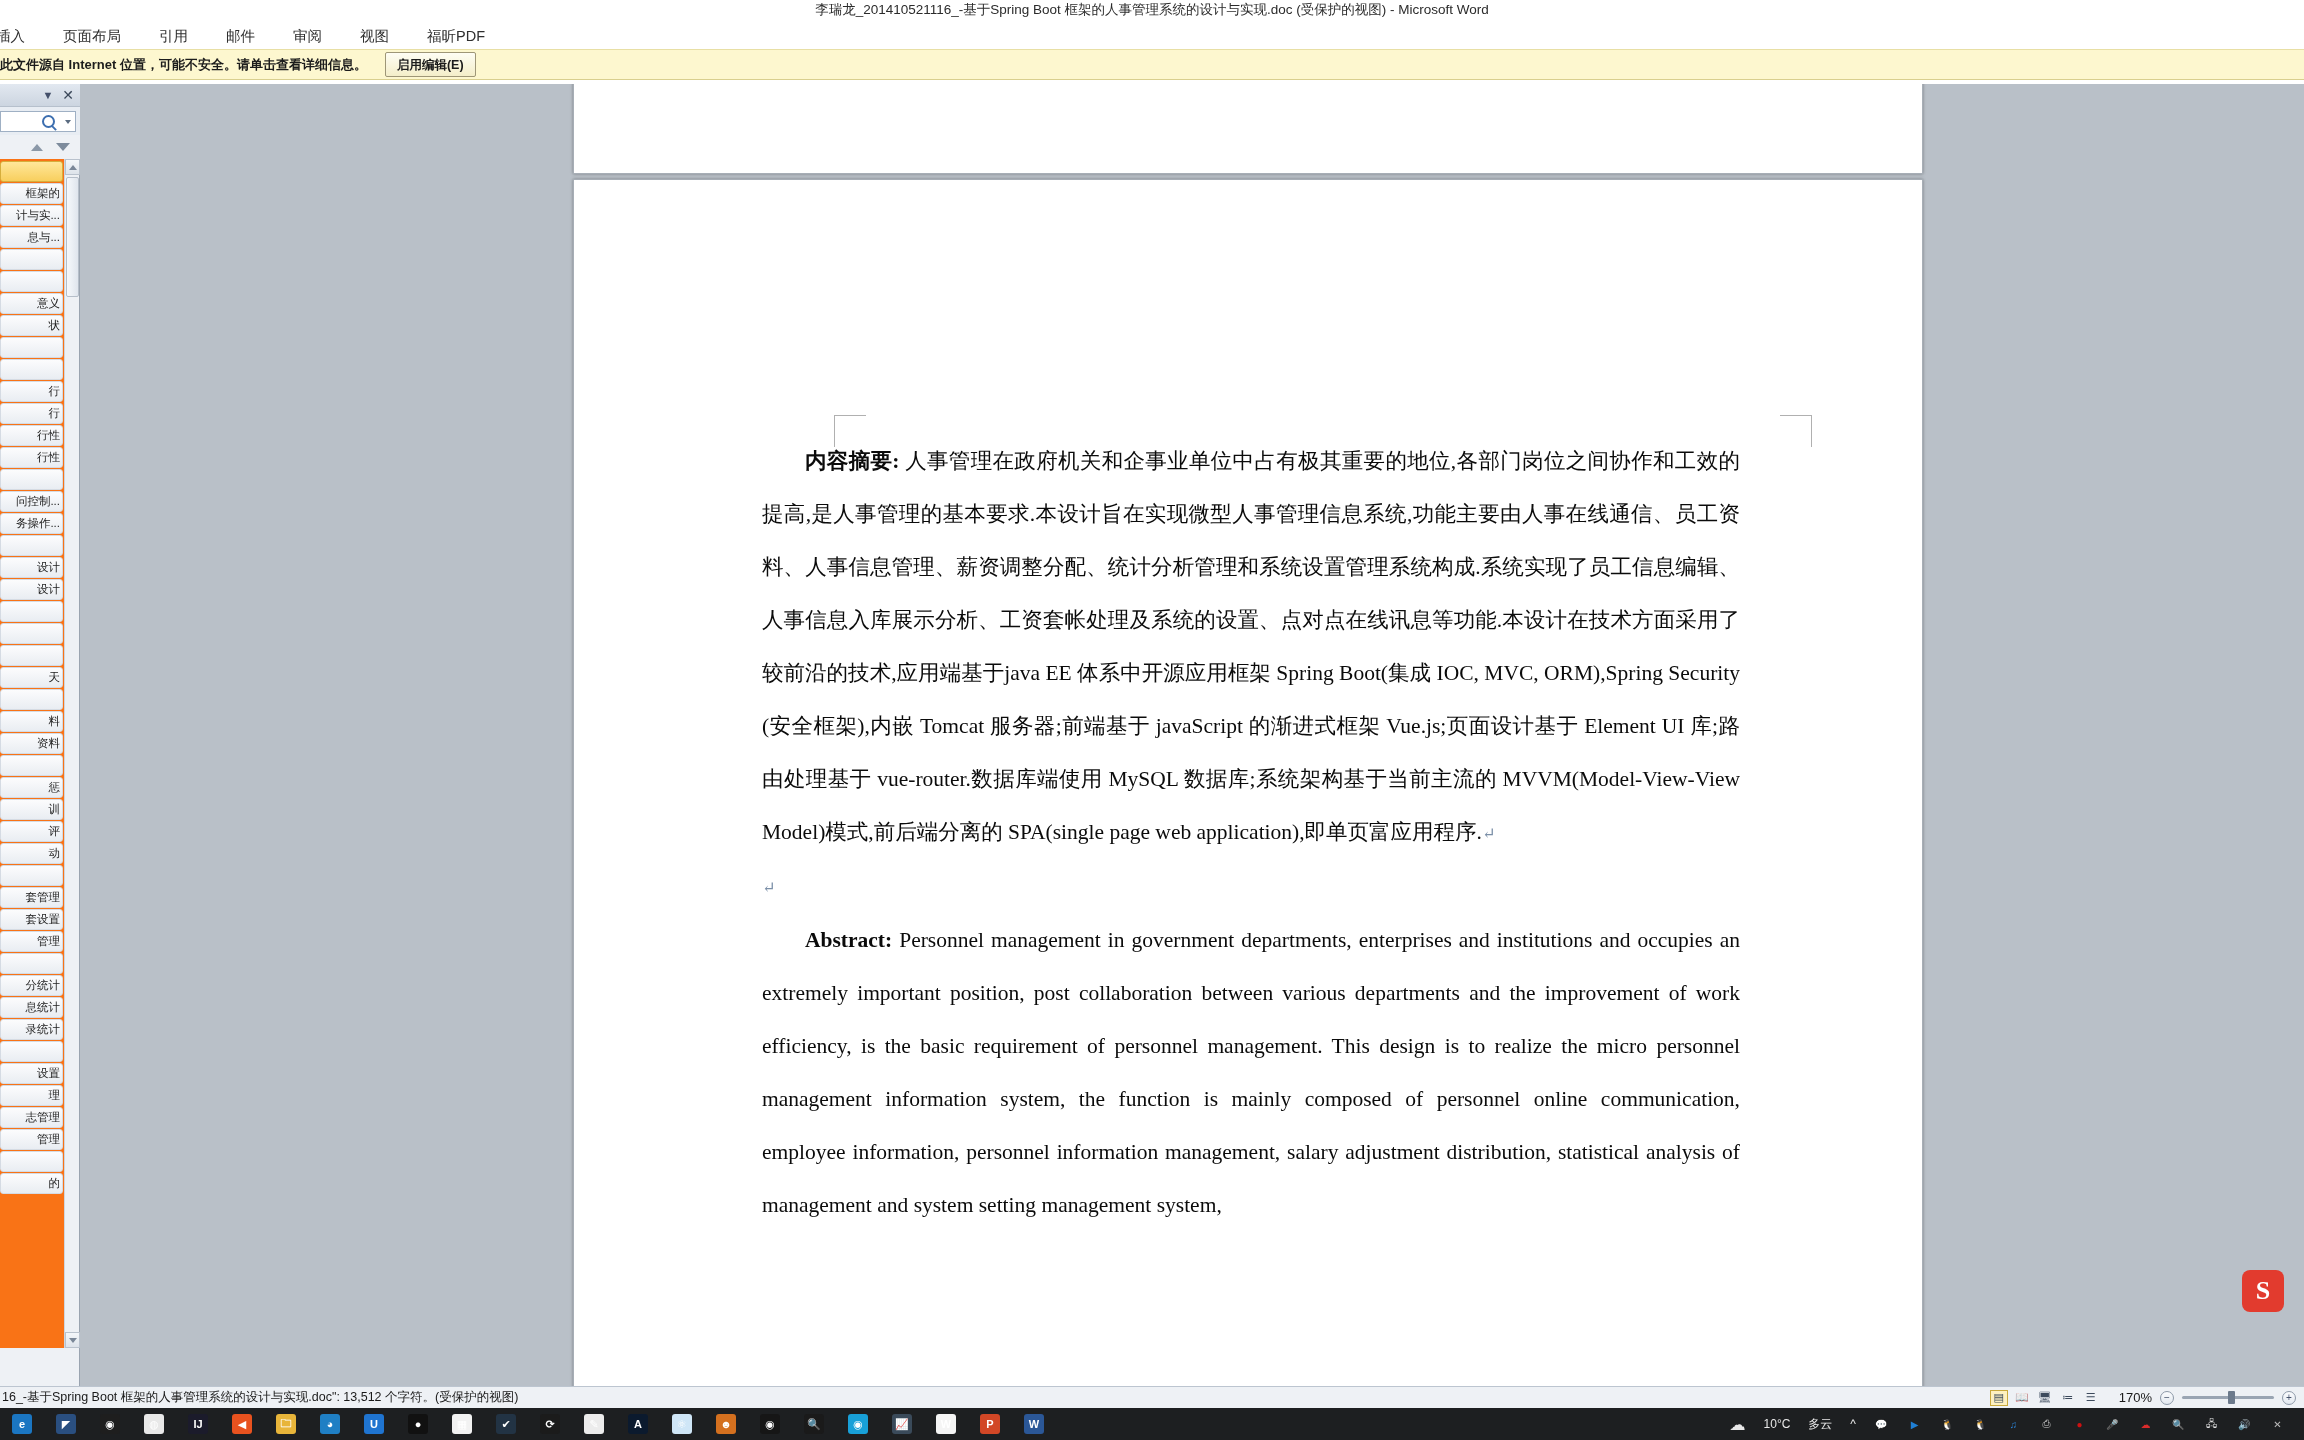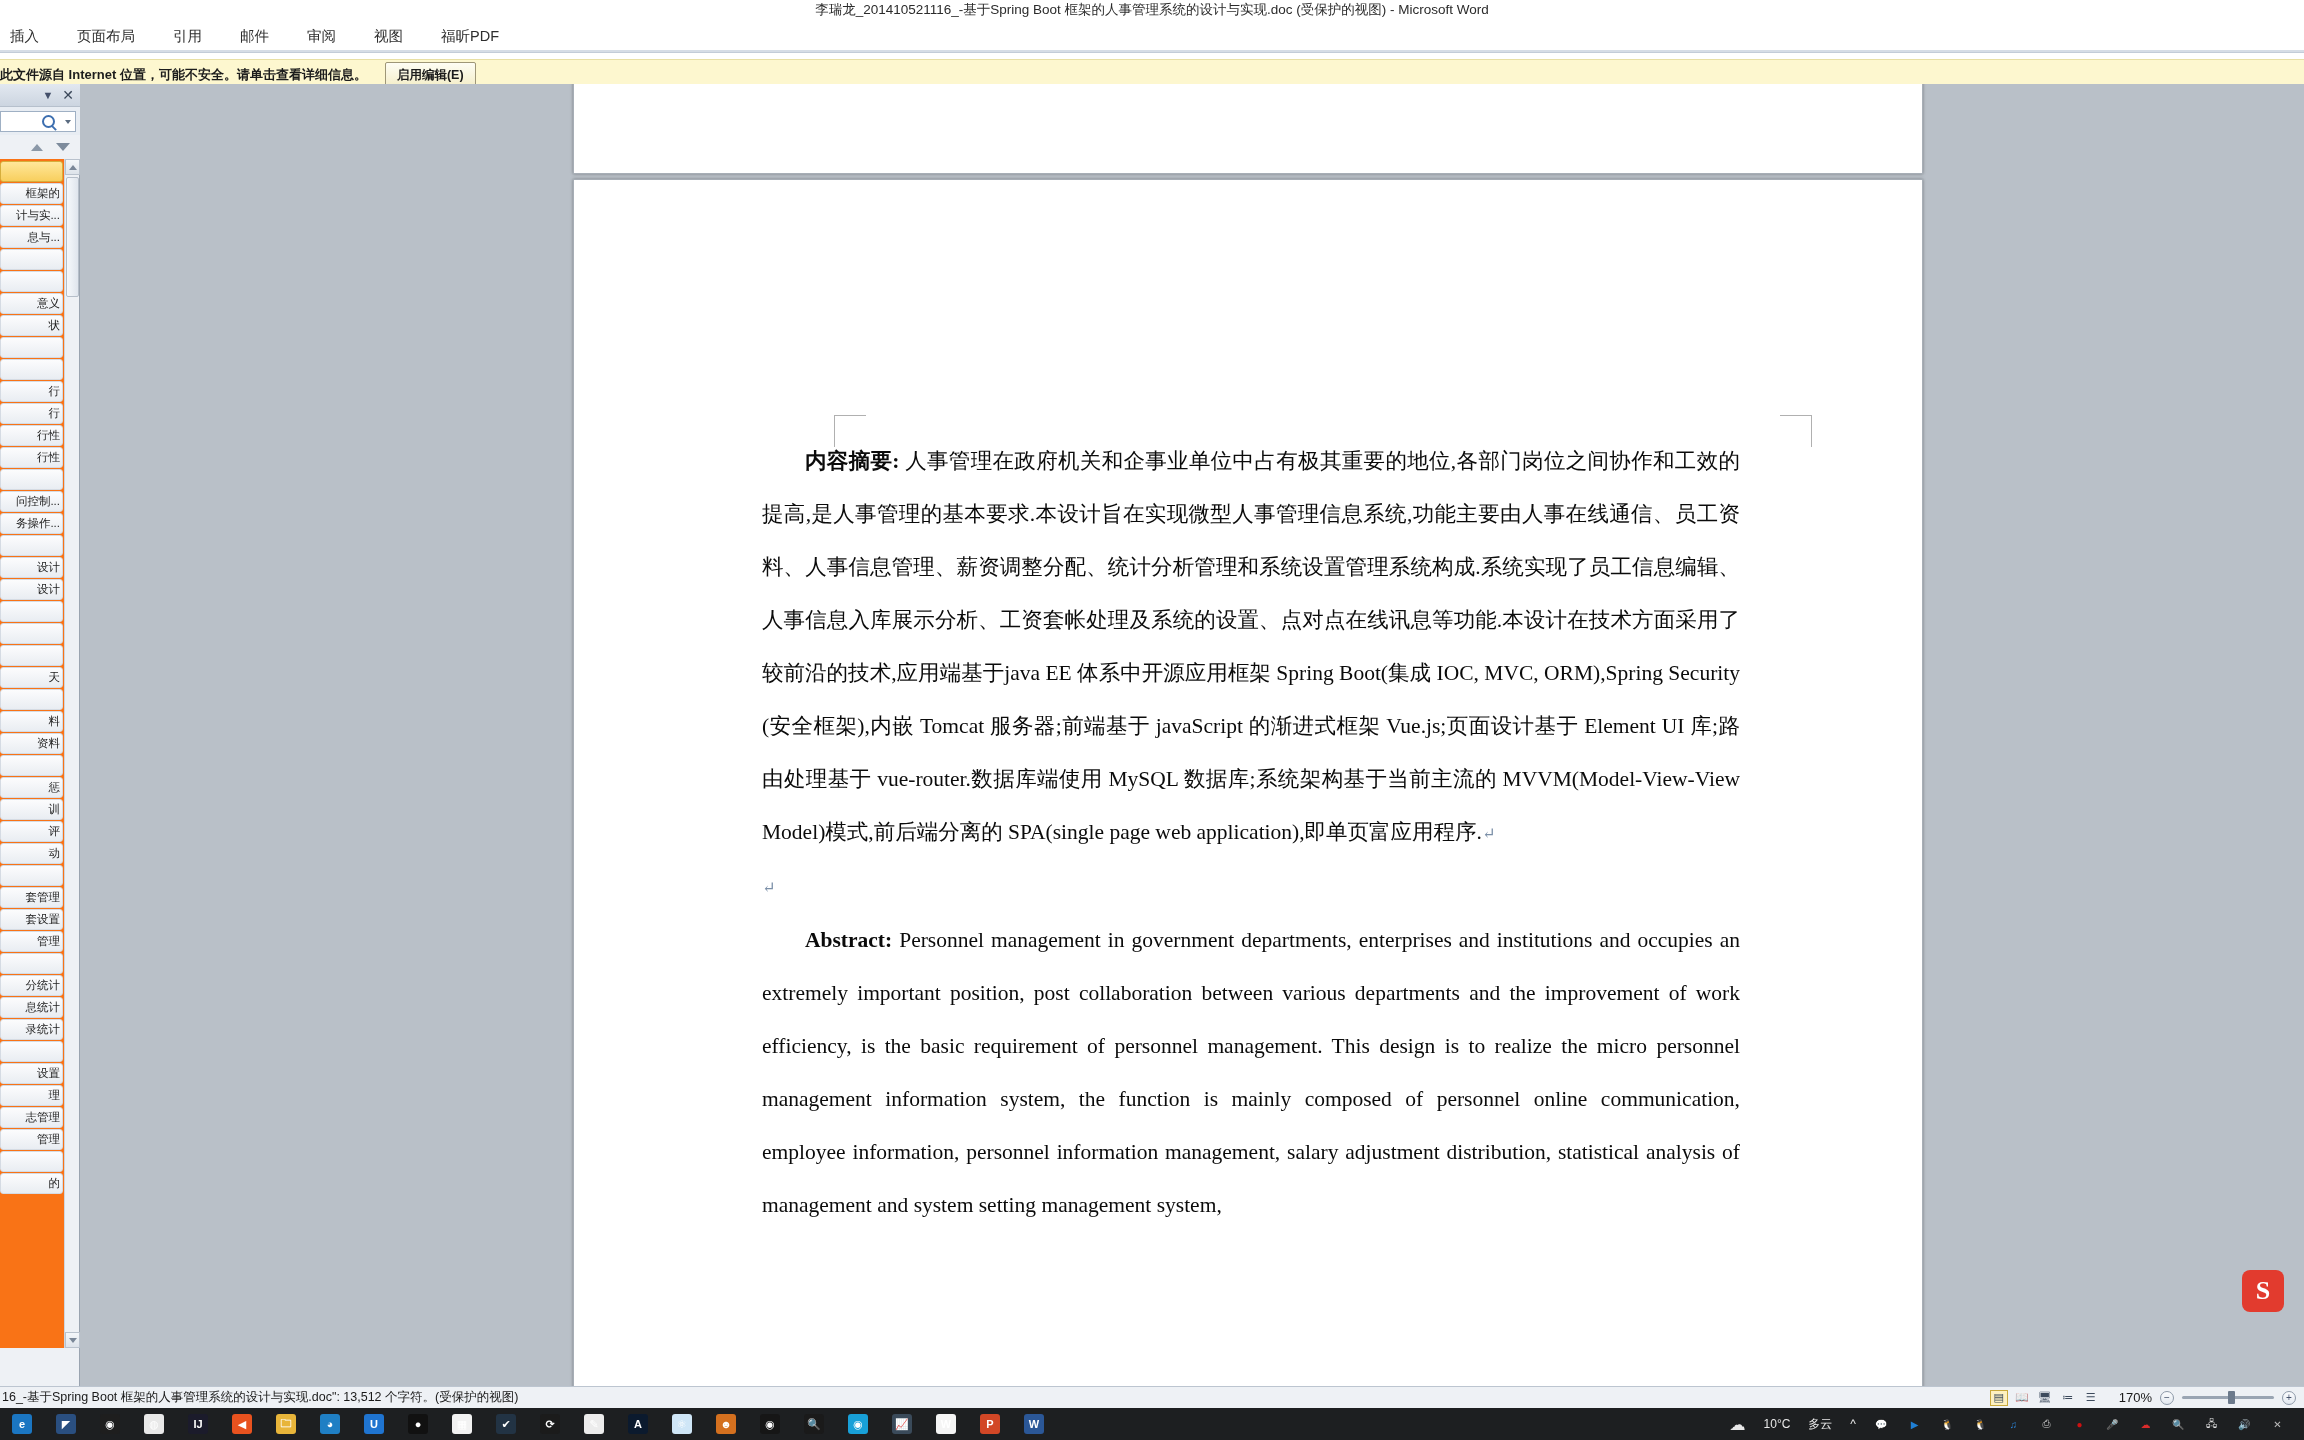--- a/index.html
+++ b/index.html
@@ -23,36 +23,36 @@
   }
 
   
   .ribbon {
     position: absolute; left: 0; top: 20px; width: 2304px; height: 33px;
     background: #ffffff;
     border-bottom: 1px solid #c3ccd8;
   }
   .ribbon-tabs {
     display: flex; align-items: center; height: 33px;
-    padding-left: 14px;
+    padding-left: 0px;
   }
   .ribbon-tab {
     font-size: 14.5px; color: #2e2e2e;
     padding: 0 19px; line-height: 33px; white-space: nowrap;
     cursor: default;
   }
   .ribbon-tab:first-child { padding-left: 0px; margin-left: -4px;}
   .ribbon-bottomline {
     position:absolute; left:0; bottom:0; width:2304px; height:2px;
     background:#d6dde6;
   }
 
   
   .warnbar {
-    position: absolute; left: 0; top: 59px; width: 2304px; height: 31px;
+    position: absolute; left: 0; top: 49px; width: 2304px; height: 31px;
     background: #fdf7cf;
     border-top: 1px solid #e8dfa4;
     border-bottom: 1px solid #d9cf8e;
     display: flex; align-items: center;
   }
   .warnbar-text {
     font-size: 13px; color: #1c1c1c; margin-left: 0px; white-space: nowrap;
     font-weight: 600;
   }
   .warnbar-btn {

